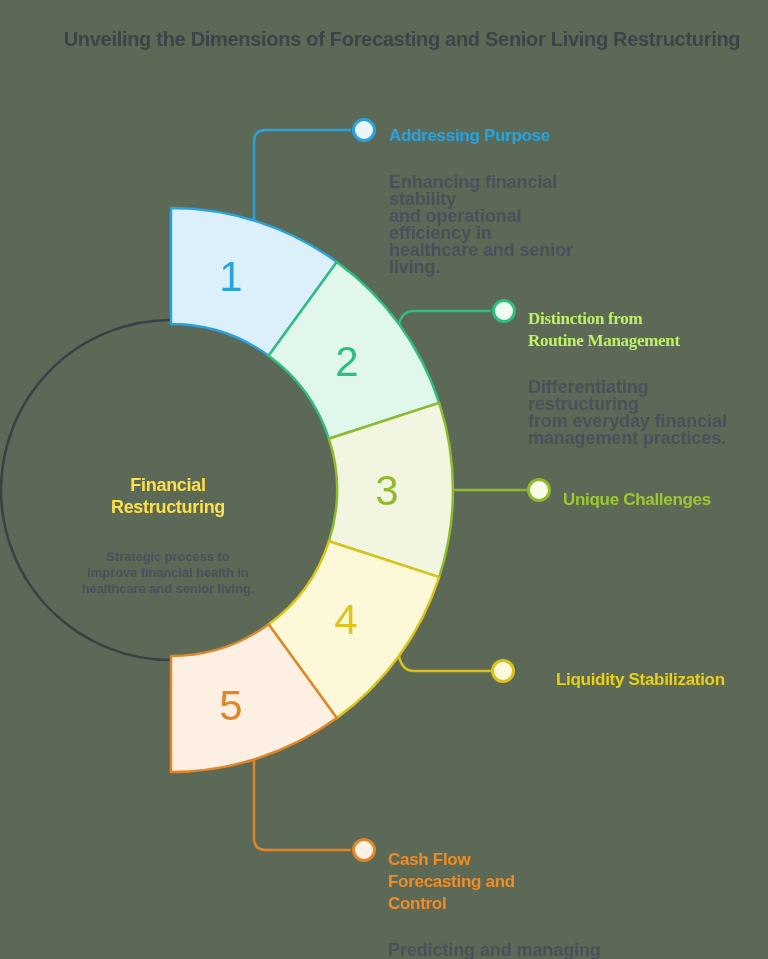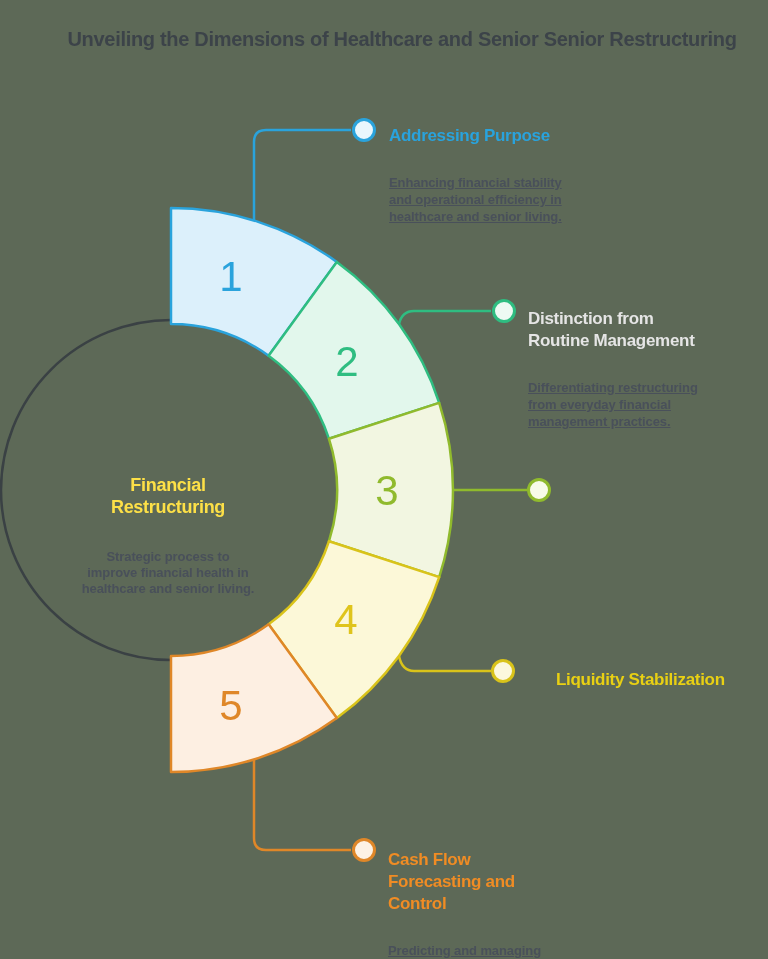--- a/index.html
+++ b/index.html
@@ -26,33 +26,33 @@
   .line4{stroke:#d9c31a;} .line5{stroke:#df8728;}
   .dot{stroke-width:3;}
   .dot1{fill:#e9f6fd;stroke:#2aa3dc;} .dot2{fill:#eefaf3;stroke:#2fbd81;}
   .dot3{fill:#f8fbe8;stroke:#90ba2d;} .dot4{fill:#fcf8dd;stroke:#d9c31a;}
   .dot5{fill:#fdf2e4;stroke:#df8728;}
   .num{font-family:"Liberation Sans",sans-serif;font-size:42px;font-weight:500;text-anchor:middle;}
   .num1{fill:#2aa3dc;} .num2{fill:#2fbd81;} .num3{fill:#90ba2d;}
   .num4{fill:#dfc41c;} .num5{fill:#df8728;}
   .callout{position:absolute;white-space:pre-line;}
   .callout .head{font-size:17px;font-weight:700;line-height:22px;letter-spacing:-0.3px;margin:0 0 9px 0;}
-  .callout .desc{font-size:13px;font-weight:700;line-height:17px;letter-spacing:-0.1px;color:#49505a;text-decoration:underline;}
-  .h1{color:#29a3dd;} .h2{color:#e5e5e5;} .h3{color:#9cc92f;}
+  .callout .desc{font-size:18px;font-weight:700;line-height:17px;letter-spacing:-0.1px;color:#49505a;}
+  .h1{color:#29a3dd;} .h2{color:#bef264;font-family:Liberation Serif, serif;} .h3{color:#9cc92f;}
   .h4{color:#e9d013;} .h5{color:#f08c24;}
   .center-block{
     position:absolute;left:53px;top:440px;width:230px;text-align:center;white-space:pre-line;
   }
   .center-block .head{font-size:18px;font-weight:700;line-height:22px;letter-spacing:-0.3px;color:#fde047;margin:16px 0 13px 0;}
   .center-block .desc{font-size:13px;font-weight:700;line-height:16px;letter-spacing:-0.1px;color:#49505a;}
 </style>
 </head>
 <body>
 
-<div class="title">Unveiling the Dimensions of Healthcare and Senior Senior Restructuring</div>
+<div class="title">Unveiling the Dimensions of Forecasting and Senior Living Restructuring</div>
 
 <svg width="768" height="959" viewBox="0 0 768 959">
 
   <circle class="ring" cx="171" cy="490" r="170"></circle>
 
   <path class="seg seg1" d="M171,208 A282,282 0 0 1 336.8,261.9 L268.6,355.7 A166,166 0 0 0 171,324 Z"></path>
   <path class="seg seg2" d="M336.8,261.9 A282,282 0 0 1 439.2,402.9 L328.9,438.7 A166,166 0 0 0 268.6,355.7 Z"></path>
   <path class="seg seg3" d="M439.2,402.9 A282,282 0 0 1 439.2,577.1 L328.9,541.3 A166,166 0 0 0 328.9,438.7 Z"></path>
   <path class="seg seg4" d="M439.2,577.1 A282,282 0 0 1 336.8,718.1 L268.6,624.3 A166,166 0 0 0 328.9,541.3 Z"></path>
   <path class="seg seg5" d="M336.8,718.1 A282,282 0 0 1 171,772 L171,656 A166,166 0 0 0 268.6,624.3 Z"></path>
@@ -93,20 +93,21 @@
 
 <div class="callout" style="left:528px;top:290px;width:220px;">
   <div class="head h2">Distinction from
 Routine Management</div>
   <div class="desc">Differentiating restructuring
 from everyday financial
 management practices.</div>
 </div>
 
 <div class="callout" style="left:563px;top:471px;width:200px;">
+  <div class="head h3">Unique Challenges</div>
 </div>
 
 <div class="callout" style="left:556px;top:651px;width:220px;">
   <div class="head h4">Liquidity Stabilization</div>
 </div>
 
 <div class="callout" style="left:388px;top:831px;width:220px;">
   <div class="head h5">Cash Flow
 Forecasting and
 Control</div>

